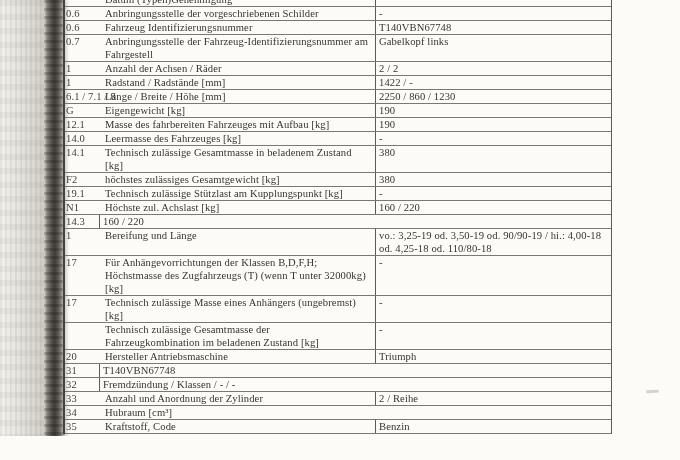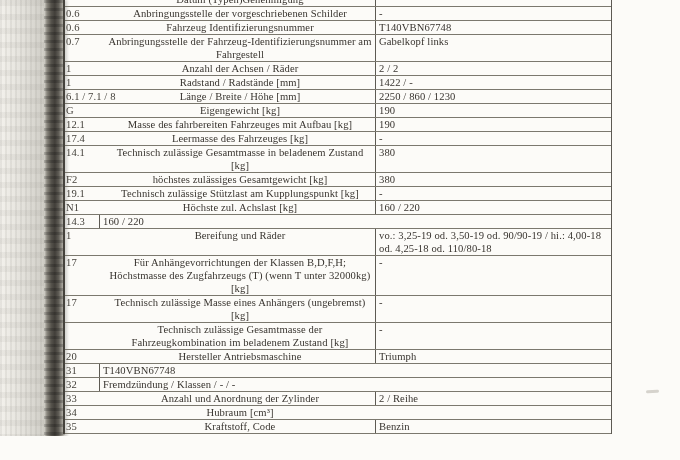--- a/index.html
+++ b/index.html
@@ -40,21 +40,21 @@
     font-size:10.6px;line-height:13px;
     letter-spacing:0.1px;
   }
   .row{display:flex;border-bottom:1px solid var(--line);}
   .code{
     flex:0 0 33px;width:33px;padding-left:1px;
     white-space:nowrap;overflow:visible;color:#45423c;
   }
   .label{
     flex:0 0 270px;width:270px;padding-left:6px;
-    white-space:pre-line;overflow:visible;text-align:center;
+    white-space:pre-line;overflow:visible;
   }
   .value{
     flex:1 1 auto;border-left:1px solid var(--line-dark);
     padding-left:3px;white-space:pre-line;overflow:hidden;
   }
   .smudge{
     position:absolute;left:646px;top:390px;width:13px;height:3px;
     background:#ccc9c2;border-radius:2px;transform:rotate(-4deg);opacity:0.8;
   }
 </style>
@@ -105,21 +105,21 @@
         <div class="code">G</div>
         <div class="label">Eigengewicht [kg]</div>
         <div class="value">190</div>
       </div>
       <div class="row">
         <div class="code">12.1</div>
         <div class="label">Masse des fahrbereiten Fahrzeuges mit Aufbau [kg]</div>
         <div class="value">190</div>
       </div>
       <div class="row">
-        <div class="code">17.4</div>
+        <div class="code">14.0</div>
         <div class="label">Leermasse des Fahrzeuges [kg]</div>
         <div class="value">-</div>
       </div>
       <div class="row">
         <div class="code">14.1</div>
         <div class="label">Technisch zulässige Gesamtmasse in beladenem Zustand
 [kg]</div>
         <div class="value">380</div>
       </div>
       <div class="row">
@@ -136,41 +136,41 @@
         <div class="code">N1</div>
         <div class="label">Höchste zul. Achslast [kg]</div>
         <div class="value">160 / 220</div>
       </div>
       <div class="row">
         <div class="code">14.3</div>
         <div class="value">160 / 220</div>
       </div>
       <div class="row">
         <div class="code">1</div>
-        <div class="label">Bereifung und Räder</div>
+        <div class="label">Bereifung und Länge</div>
         <div class="value">vo.: 3,25-19 od. 3,50-19 od. 90/90-19 / hi.: 4,00-18
 od. 4,25-18 od. 110/80-18</div>
       </div>
       <div class="row">
         <div class="code">17</div>
         <div class="label">Für Anhängevorrichtungen der Klassen B,D,F,H;
 Höchstmasse des Zugfahrzeugs (T) (wenn T unter 32000kg)
 [kg]</div>
         <div class="value">-</div>
       </div>
       <div class="row">
         <div class="code">17</div>
         <div class="label">Technisch zulässige Masse eines Anhängers (ungebremst)
 [kg]</div>
         <div class="value">-</div>
       </div>
       <div class="row">
         <div class="code"></div>
         <div class="label">Technisch zulässige Gesamtmasse der
-Fahrzeugkombination im beladenem Zustand [kg]</div>
+Fahrzeugkombination im beladenen Zustand [kg]</div>
         <div class="value">-</div>
       </div>
       <div class="row">
         <div class="code">20</div>
         <div class="label">Hersteller Antriebsmaschine</div>
         <div class="value">Triumph</div>
       </div>
       <div class="row">
         <div class="code">31</div>
         <div class="value">T140VBN67748</div>

